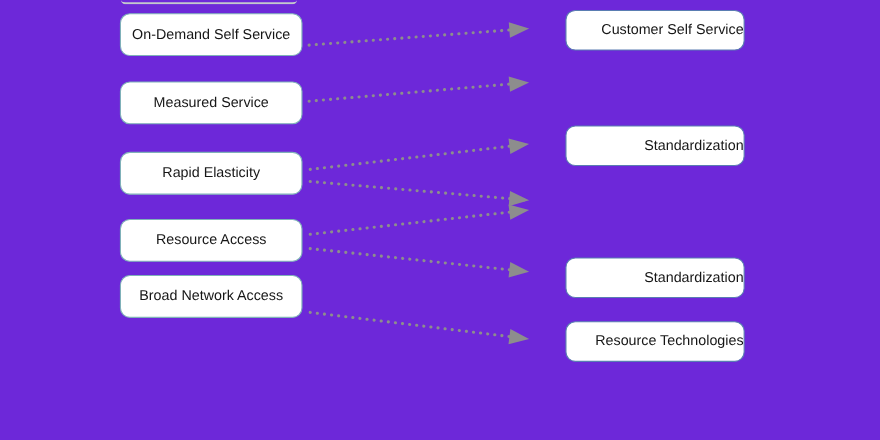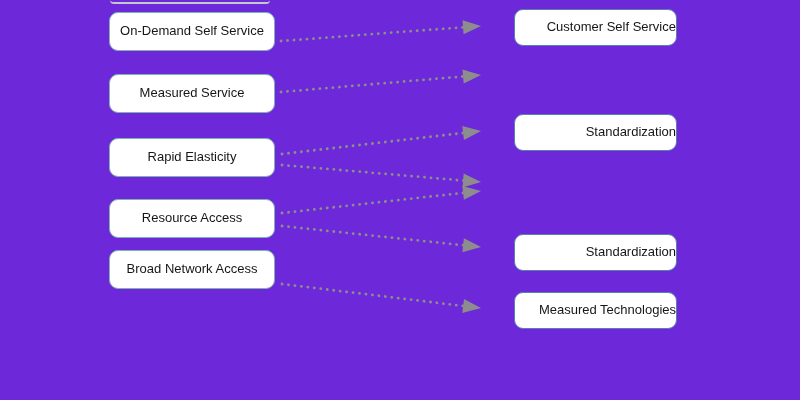--- a/index.html
+++ b/index.html
@@ -105,16 +105,16 @@
   <div class="node right-node" style="top:9px">
     <span>Customer Self Service</span>
   </div>
   <div class="node right-node" style="top:114px">
     <span>Standardization</span>
   </div>
   <div class="node right-node" style="top:234px">
     <span>Standardization</span>
   </div>
   <div class="node right-node" style="top:292px">
-    <span>Measured Technologies</span>
+    <span>Resource Technologies</span>
   </div>
 
 </div>
 
 </body></html>

